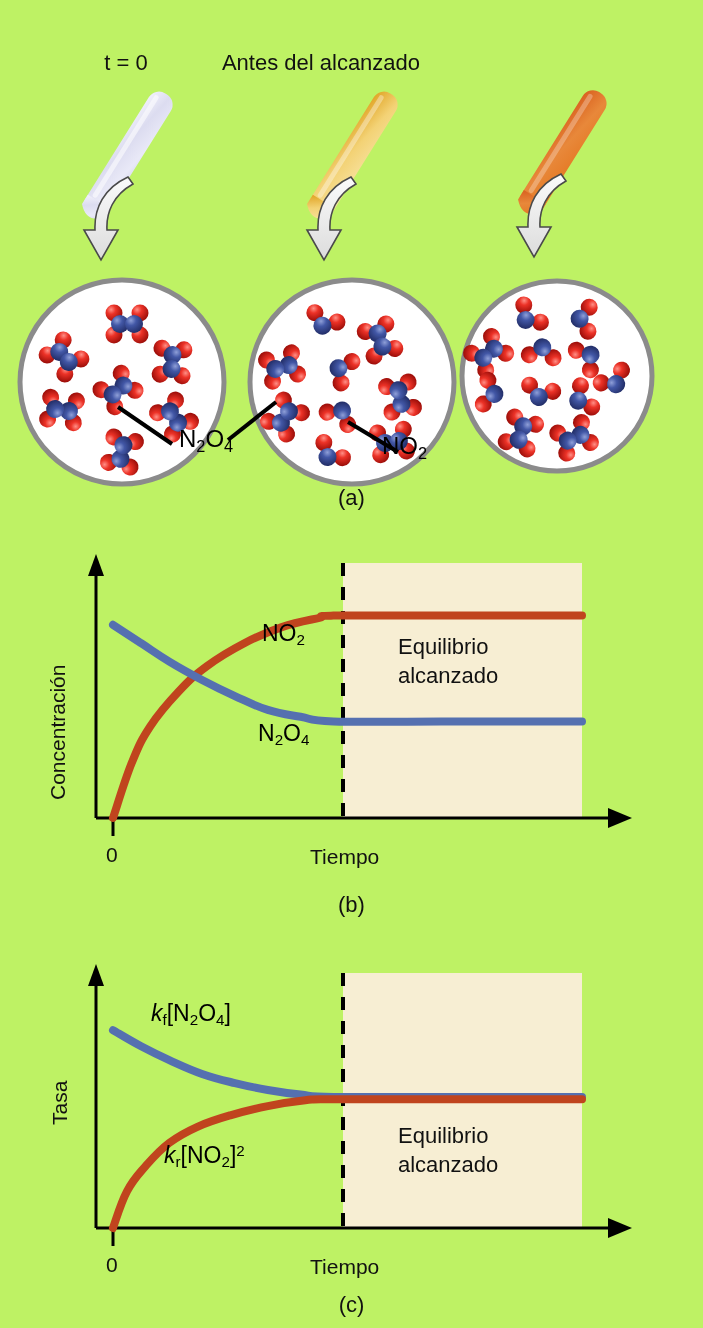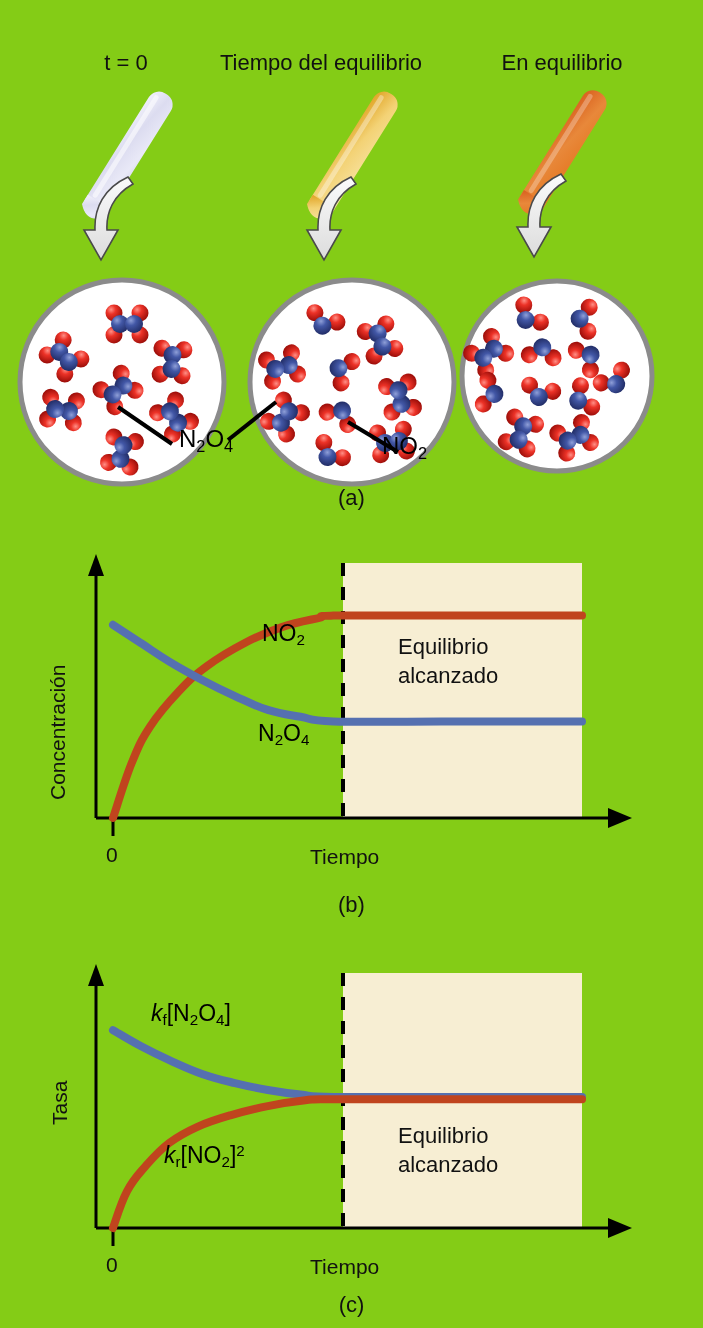--- a/index.html
+++ b/index.html
@@ -5,21 +5,21 @@
   * { box-sizing: border-box; }
   html, body {
     margin: 0; padding: 0;
     background: #ffffff;
     font-family: "Liberation Sans", sans-serif;
   }
   #page {
     position: relative;
     width: 703px;
     height: 1328px;
-    background: #84cc16;
+    background: #bef264;
     overflow: hidden;
   }
 
   
   #panel-a { position: absolute; left: 0; top: 0; width: 703px; height: 530px; }
 
   .col-title {
     position: absolute;
     text-align: center;
     font-size: 22px;
@@ -86,22 +86,21 @@
   }
 </style>
 </head>
 <body>
 
 <div id="page">
 
   <div id="panel-a">
 
     <div class="col-title" style="left:46px; top:50px; width:160px;">t = 0</div>
-    <div class="col-title" style="left:196px; top:50px; width:250px;">Tiempo del equilibrio</div>
-    <div class="col-title" style="left:452px; top:50px; width:220px;">En equilibrio</div>
+    <div class="col-title" style="left:196px; top:50px; width:250px;">Antes del alcanzado</div>
 
     <svg width="703" height="300" style="position:absolute;left:0;top:80px;">
       <defs>
         <linearGradient id="tubeA" x1="0" y1="0" x2="1" y2="1">
           <stop offset="0%" stop-color="#f2f2fb"></stop>
           <stop offset="35%" stop-color="#dcdcf0"></stop>
           <stop offset="70%" stop-color="#e9e9f7"></stop>
           <stop offset="100%" stop-color="#cfd0ea"></stop>
         </linearGradient>
         <linearGradient id="tubeB" x1="0" y1="0" x2="1" y2="1">

